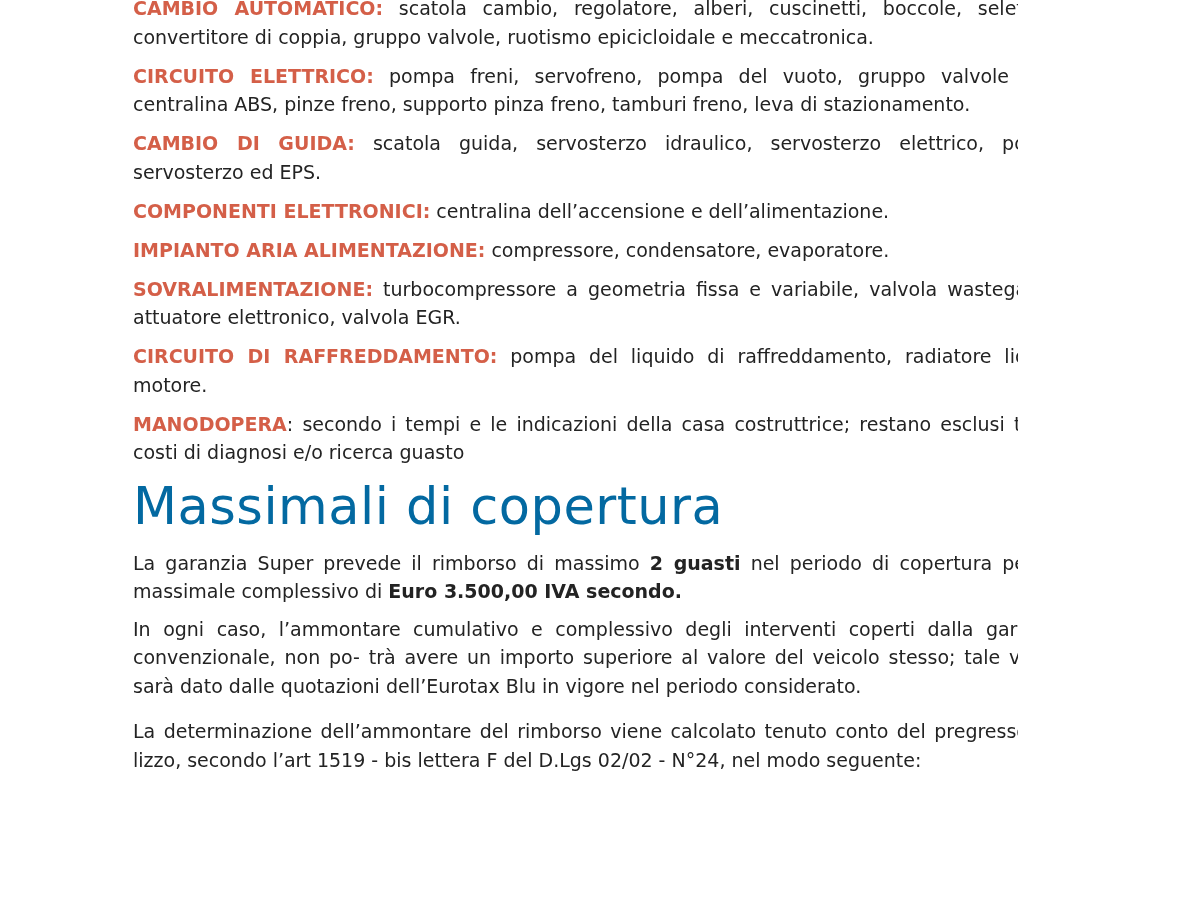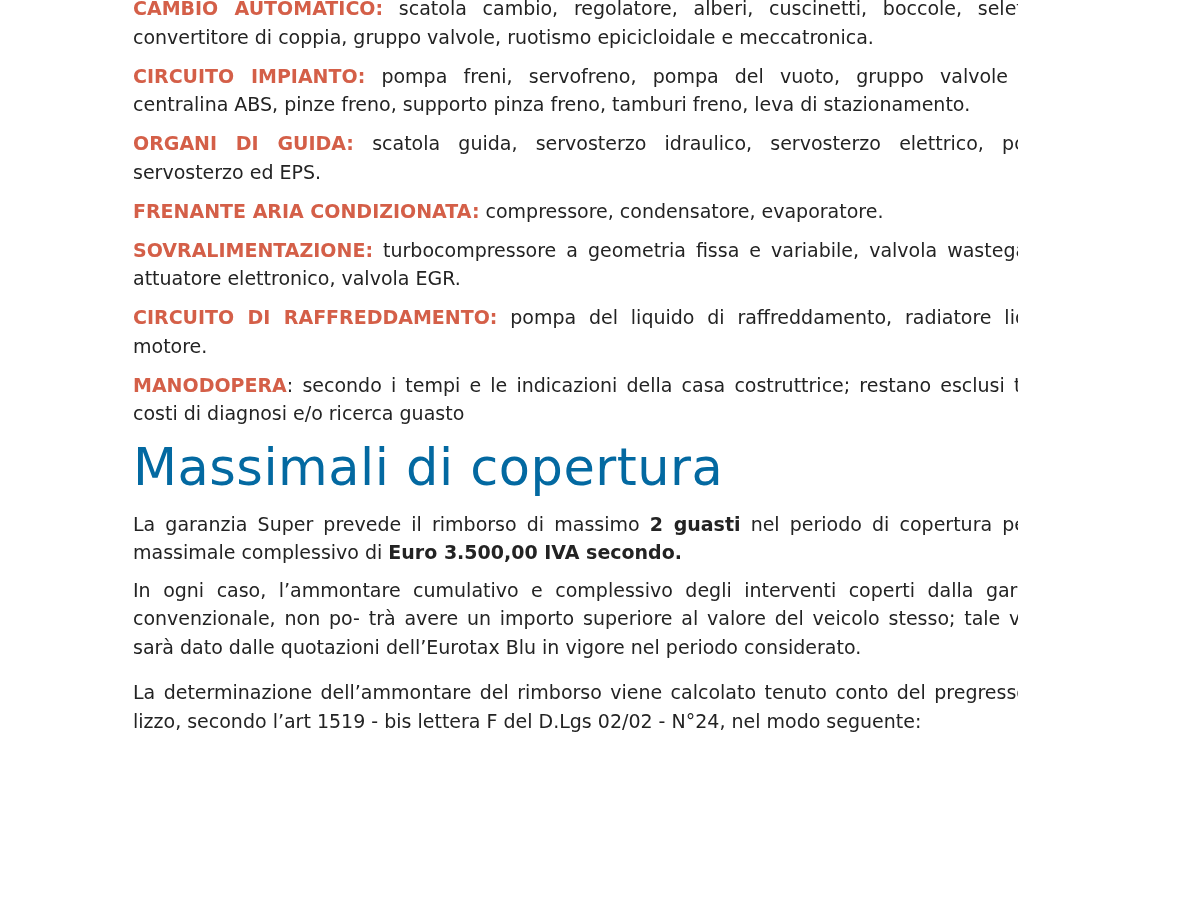--- a/index.html
+++ b/index.html
@@ -61,26 +61,27 @@
   b { font-weight: bold; }
 </style>
 </head>
 <body>
 
 <div class="page">
   <div class="content">
 
     <p class="sec"><span class="sec-label">CAMBIO AUTOMATICO:</span><span class="sec-text"> scatola cambio, regolatore, alberi, cuscinetti, boccole, selettore, convertitore di coppia, gruppo valvole, ruotismo epicicloidale e meccatronica.</span></p>
 
-    <p class="sec"><span class="sec-label">CIRCUITO IMPIANTO:</span><span class="sec-text"> pompa freni, servofreno, pompa del vuoto, gruppo valvole ABS, centralina ABS, pinze freno, supporto pinza freno, tamburi freno, leva di stazionamento.</span></p>
+    <p class="sec"><span class="sec-label">CIRCUITO ELETTRICO:</span><span class="sec-text"> pompa freni, servofreno, pompa del vuoto, gruppo valvole ABS, centralina ABS, pinze freno, supporto pinza freno, tamburi freno, leva di stazionamento.</span></p>
 
-    <p class="sec"><span class="sec-label">ORGANI DI GUIDA:</span><span class="sec-text"> scatola guida, servosterzo idraulico, servosterzo elettrico, pompa servosterzo ed EPS.</span></p>
+    <p class="sec"><span class="sec-label">CAMBIO DI GUIDA:</span><span class="sec-text"> scatola guida, servosterzo idraulico, servosterzo elettrico, pompa servosterzo ed EPS.</span></p>
 
+    <p class="sec"><span class="sec-label">COMPONENTI ELETTRONICI:</span><span class="sec-text"> centralina dell’accensione e dell’alimentazione.</span></p>
 
-    <p class="sec"><span class="sec-label">FRENANTE ARIA CONDIZIONATA:</span><span class="sec-text"> compressore, condensatore, evaporatore.</span></p>
+    <p class="sec"><span class="sec-label">IMPIANTO ARIA ALIMENTAZIONE:</span><span class="sec-text"> compressore, condensatore, evaporatore.</span></p>
 
     <p class="sec"><span class="sec-label">SOVRALIMENTAZIONE:</span><span class="sec-text"> turbocompressore a geometria fissa e variabile, valvola wastegate e attuatore elettronico, valvola EGR.</span></p>
 
 
 
     <p class="sec"><span class="sec-label">CIRCUITO DI RAFFREDDAMENTO:</span><span class="sec-text"> pompa del liquido di raffreddamento, radiatore liquido motore.</span></p>
 
     <p class="sec"><span class="sec-label">MANODOPERA</span><span class="sec-text">: secondo i tempi e le indicazioni della casa costruttrice; restano esclusi tutti i costi di diagnosi e/o ricerca guasto</span></p>
 
     <h1 class="title">Massimali di copertura</h1>

